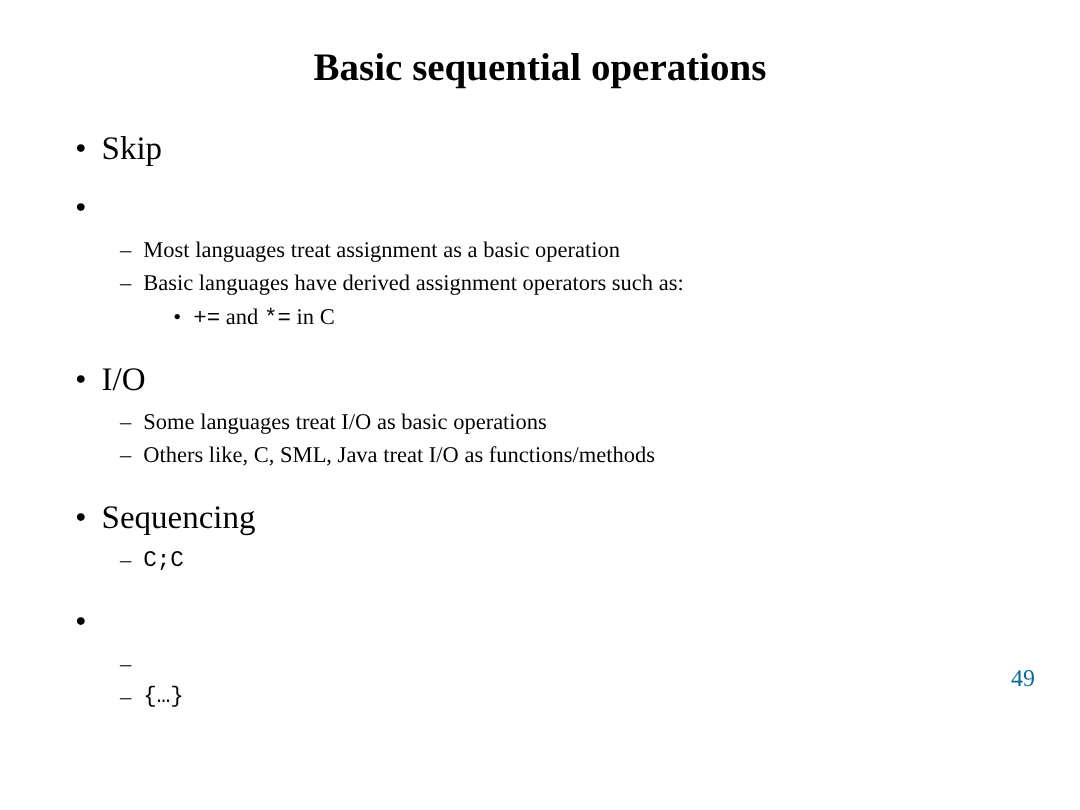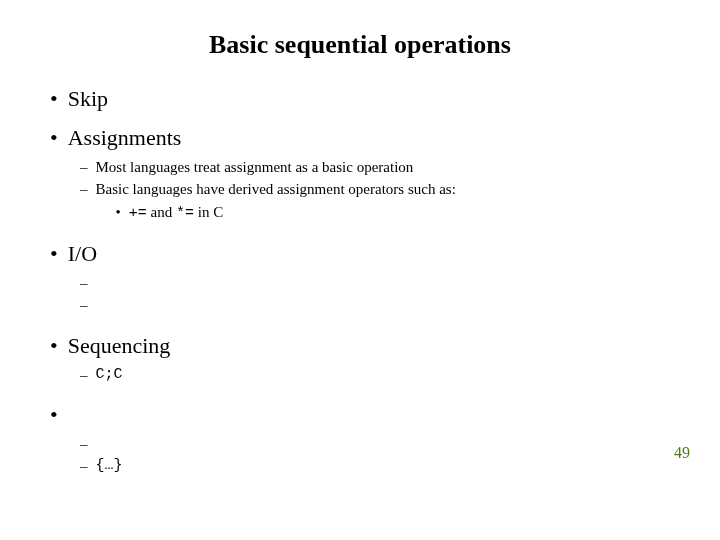--- a/index.html
+++ b/index.html
@@ -101,21 +101,21 @@
     .code {
       font-family: 'Courier New', Courier, monospace;
       font-size: 15px;
     }
 
     .page-number {
       position: absolute;
       bottom: 18px;
       right: 30px;
       font-size: 16px;
-      color: #4d7c0f;
+      color: #0369a1;
     }
 
     .main-item-row {
       display: flex;
       align-items: baseline;
       margin-bottom: 2px;
     }
   </style>
 </head>
 <body>
@@ -131,21 +131,20 @@
           <span class="bullet">•</span>
           <span class="main-item-text">Skip</span>
         </div>
       </div>
     </li>
 
     <li>
       <div style="width:100%">
         <div class="main-item-row">
           <span class="bullet">•</span>
-          <span class="main-item-text">Assignments</span>
         </div>
         <ul class="sub-list">
           <li>
             <span class="sub-dash">–</span>
             <span class="sub-item-text">Most languages treat assignment as a basic operation</span>
           </li>
           <li>
             <span class="sub-dash">–</span>
             <div>
               <span class="sub-item-text">Basic languages have derived assignment operators such as:</span>
@@ -163,23 +162,25 @@
 
     <li>
       <div style="width:100%">
         <div class="main-item-row">
           <span class="bullet">•</span>
           <span class="main-item-text">I/O</span>
         </div>
         <ul class="sub-list">
           <li>
             <span class="sub-dash">–</span>
-          </li>
-          <li>
-            <span class="sub-dash">–</span>
+            <span class="sub-item-text">Some languages treat I/O as basic operations</span>
+          </li>
+          <li>
+            <span class="sub-dash">–</span>
+            <span class="sub-item-text">Others like, C, SML, Java treat I/O as functions/methods</span>
           </li>
         </ul>
       </div>
     </li>
 
     <li>
       <div style="width:100%">
         <div class="main-item-row">
           <span class="bullet">•</span>
           <span class="main-item-text">Sequencing</span>

